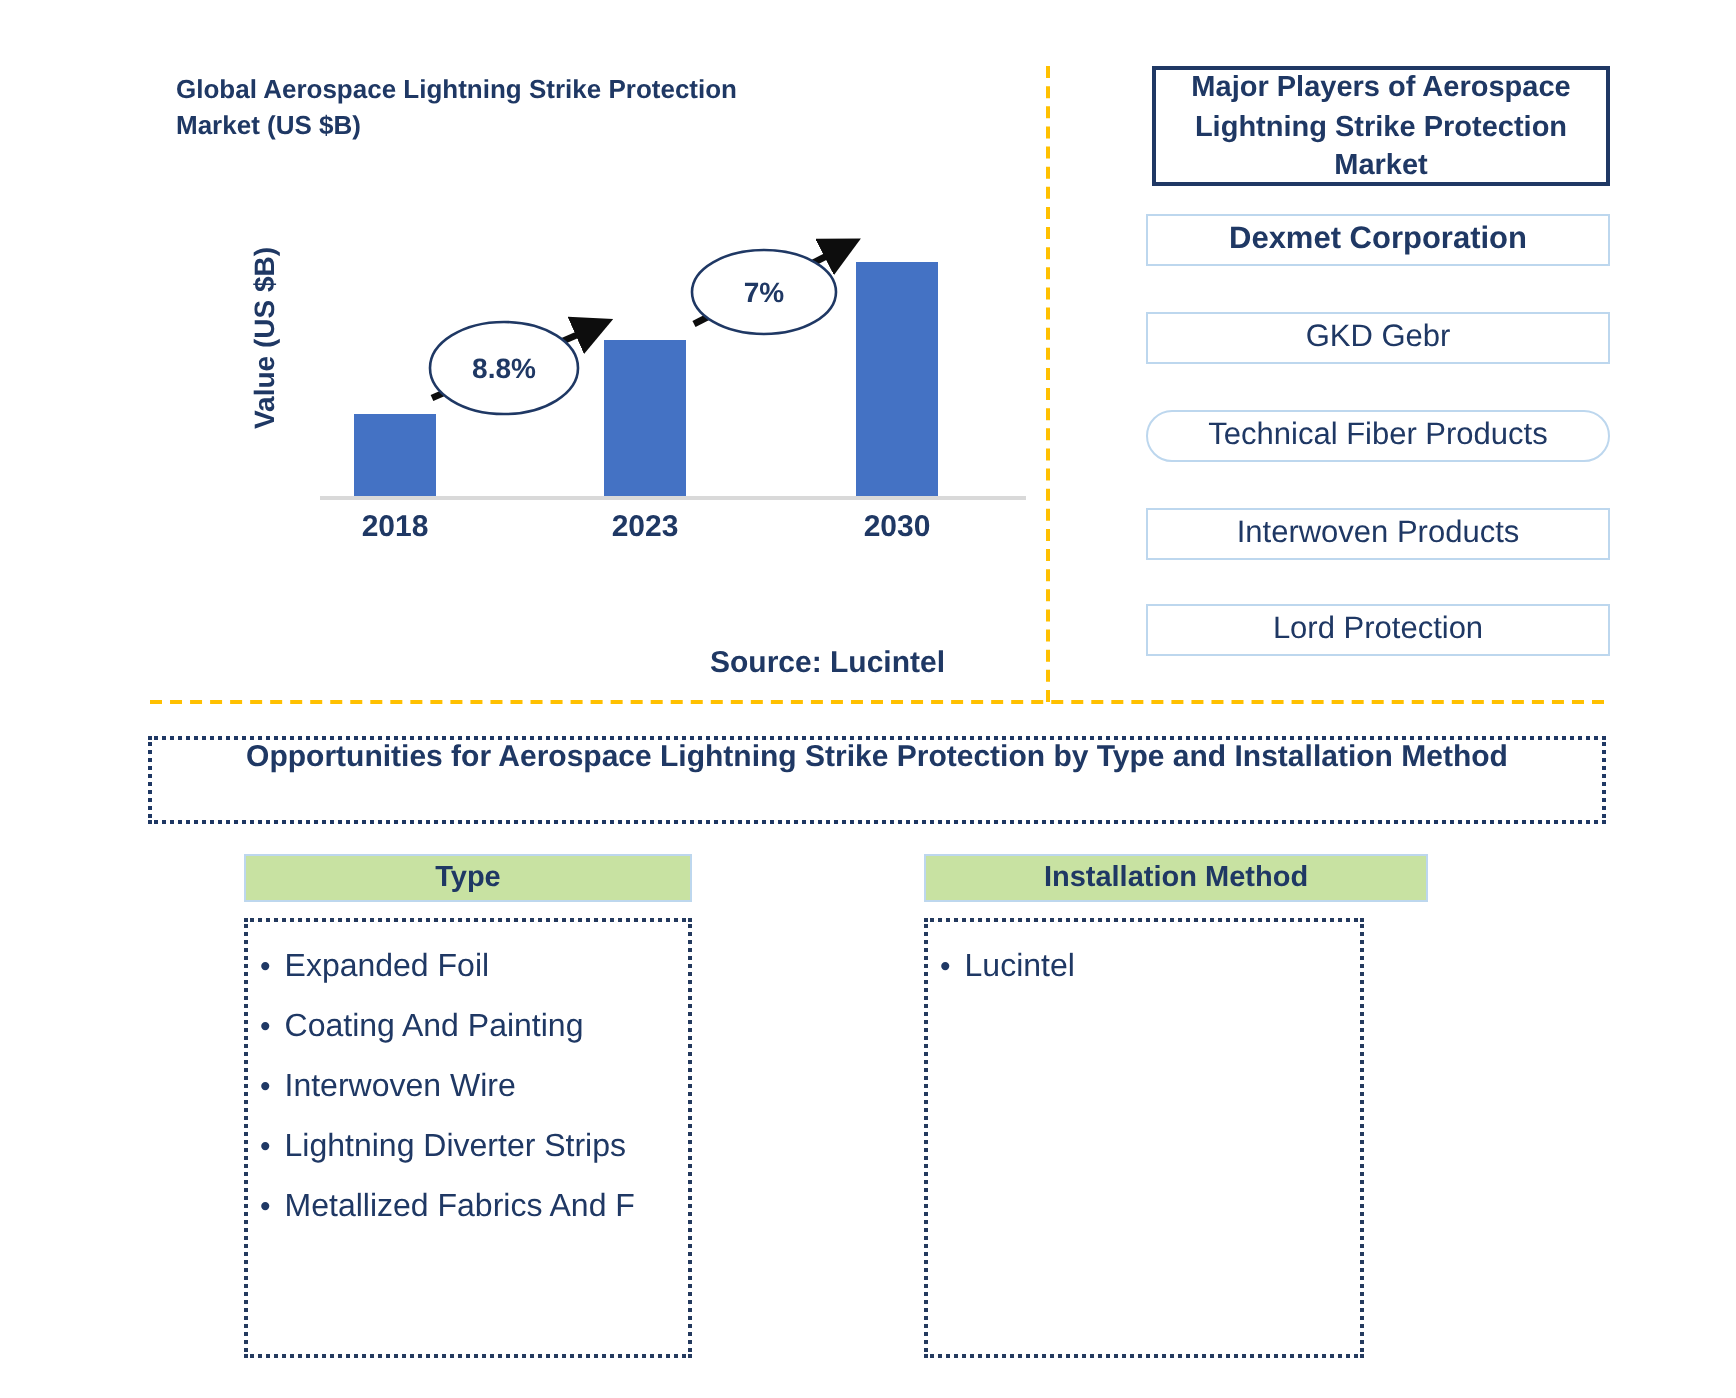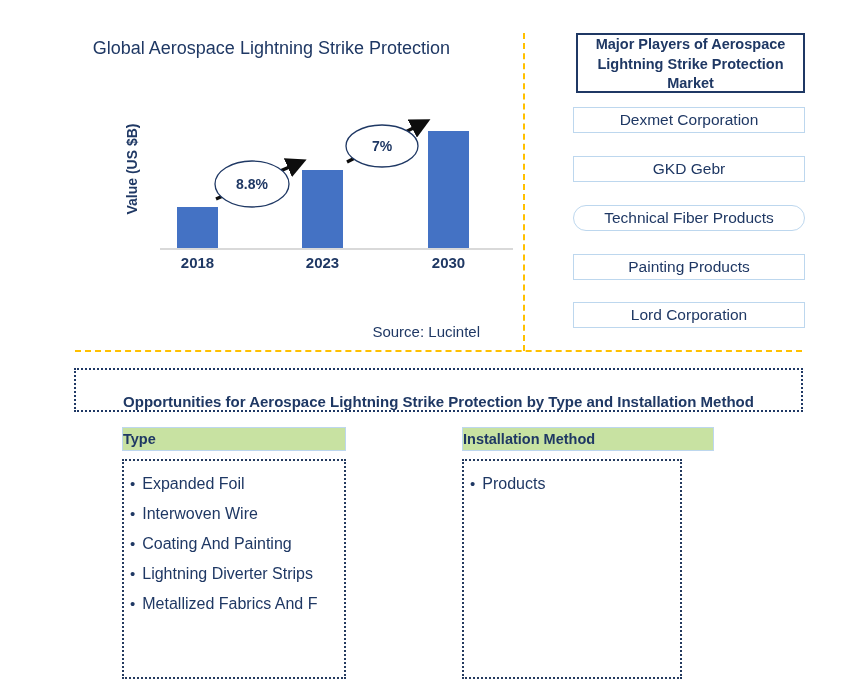--- a/index.html
+++ b/index.html
@@ -3,27 +3,27 @@
 <meta charset="utf-8">
 <style>
   html,body{margin:0;padding:0;background:#fff;}
   .canvas{
     position:relative;width:868px;height:699px;background:#fff;overflow:hidden;
     font-family:"Liberation Sans","DejaVu Sans",sans-serif;color:#1f3864;
   }
   .abs{position:absolute;}
   
   .chart-title{
-    left:88px;top:36px;width:362px;text-align:right;
-    font-size:18px;font-weight:normal;line-height:1.35;color:#1f3864;
+    left:88px;top:36px;width:362px;text-align:left;
+    font-size:13px;font-weight:bold;line-height:1.35;color:#1f3864;
   }
   
   .chart-source{
-    left:355px;top:323px;width:125px;text-align:right;
-    font-size:15px;font-weight:normal;color:#1f3864;
+    left:355px;top:323px;width:125px;text-align:left;
+    font-size:15px;font-weight:bold;color:#1f3864;
   }
   
   .vsep{left:523px;top:33px;width:0;height:318px;border-left:2px dashed #ffc000;}
   .hsep{left:75px;top:350px;width:727px;height:0;border-top:2px dashed #ffc000;}
   
   .players-title-box{
     left:576px;top:33px;width:229px;height:60px;
     border:2px solid #1f3864;box-sizing:border-box;
     display:flex;align-items:flex-start;justify-content:center;text-align:center;
     font-size:14.5px;font-weight:bold;line-height:1.35;color:#1f3864;padding:0 4px;
@@ -31,46 +31,47 @@
   .company-box{
     position:absolute;left:573px;width:232px;height:26px;
     border:1px solid #bdd7ee;box-sizing:border-box;background:#fff;
     display:flex;align-items:center;justify-content:center;
     font-size:15.5px;color:#1f3864;white-space:nowrap;
   }
   
   .opp-title-box{
     left:74px;top:368px;width:729px;height:44px;
     border:2px dotted #1f3864;box-sizing:border-box;
-    display:flex;align-items:flex-end;justify-content:center;
+    display:flex;align-items:flex-start;justify-content:center;
     font-size:15px;font-weight:bold;color:#1f3864;text-align:center;
   }
   .col-header{
     position:absolute;top:427px;height:24px;
     background:#c8e2a2;border:1px solid #bdd7ee;box-sizing:border-box;
-    display:flex;align-items:center;justify-content:flex-start;
+    display:flex;align-items:center;justify-content:center;
     font-size:14.5px;font-weight:bold;color:#1f3864;
   }
   .col-list{
     position:absolute;top:459px;height:220px;
     border:2px dotted #243a5e;box-sizing:border-box;
     padding:8px 0 0 6px;overflow:hidden;
   }
   .li{
     font-size:16px;color:#1f3864;line-height:30px;white-space:nowrap;overflow:hidden;
   }
   .li .bullet{margin-right:7px;font-size:15px;}
 </style>
 </head>
 <body>
 
 <div class="canvas">
 
   <div class="abs chart-title">
     <div>Global Aerospace Lightning Strike Protection</div>
+    <div>Market (US $B)</div>
   </div>
 
   <svg id="chart-svg" class="abs" style="left:115px;top:105px;" width="402" height="172" viewBox="0 0 402 172">
       <defs>
         <marker id="ah" markerWidth="6" markerHeight="6" refX="4.2" refY="3" orient="auto">
           <path d="M0,0 L6,3 L0,6 Z" fill="#0d0d0d"></path>
         </marker>
       </defs>
       <line x1="101" y1="94" x2="186" y2="57" stroke="#0d0d0d" stroke-width="3.4" marker-end="url(#ah)"></line>
       <line x1="232" y1="57" x2="310" y2="17" stroke="#0d0d0d" stroke-width="3.4" marker-end="url(#ah)"></line>
@@ -90,42 +91,42 @@
 
   <div class="abs chart-source">Source: Lucintel</div>
 
   <div class="abs vsep"></div>
   <div class="abs hsep"></div>
 
   <div class="abs players-title-box">
     <span>Major Players of Aerospace Lightning Strike Protection Market</span>
   </div>
   <div id="companies">
-      <div class="company-box" style="top: 107px;">Dexmet Corporation</div>
+      <div class="company-box" style="top: 107px; font-weight: bold;">Dexmet Corporation</div>
       <div class="company-box" style="top: 156px;">GKD Gebr</div>
       <div class="company-box" style="top: 205px; border-radius: 13px;">Technical Fiber Products</div>
-      <div class="company-box" style="top: 254px;">Painting Products</div>
-      <div class="company-box" style="top: 302px;">Lord Corporation</div>
+      <div class="company-box" style="top: 254px;">Interwoven Products</div>
+      <div class="company-box" style="top: 302px;">Lord Protection</div>
     </div>
 
   <div class="abs opp-title-box">
     <span>Opportunities for Aerospace Lightning Strike Protection by Type and Installation Method</span>
   </div>
 
   <div class="col-header" style="left:122px;width:224px;">
     <span>Type</span>
   </div>
   <div class="col-list" id="col0" style="left:122px;width:224px;">
       <div class="li"><span class="bullet">•</span><span>Expanded Foil</span></div>
+      <div class="li"><span class="bullet">•</span><span>Coating And Painting</span></div>
       <div class="li"><span class="bullet">•</span><span>Interwoven Wire</span></div>
-      <div class="li"><span class="bullet">•</span><span>Coating And Painting</span></div>
       <div class="li"><span class="bullet">•</span><span>Lightning Diverter Strips</span></div>
       <div class="li"><span class="bullet">•</span><span>Metallized Fabrics And F</span></div>
     </div>
 
   <div class="col-header" style="left:462px;width:252px;">
     <span>Installation Method</span>
   </div>
   <div class="col-list" id="col1" style="left:462px;width:220px;">
-      <div class="li"><span class="bullet">•</span><span>Products</span></div>
+      <div class="li"><span class="bullet">•</span><span>Lucintel</span></div>
     </div>
 
 </div>
 
 </body></html>

